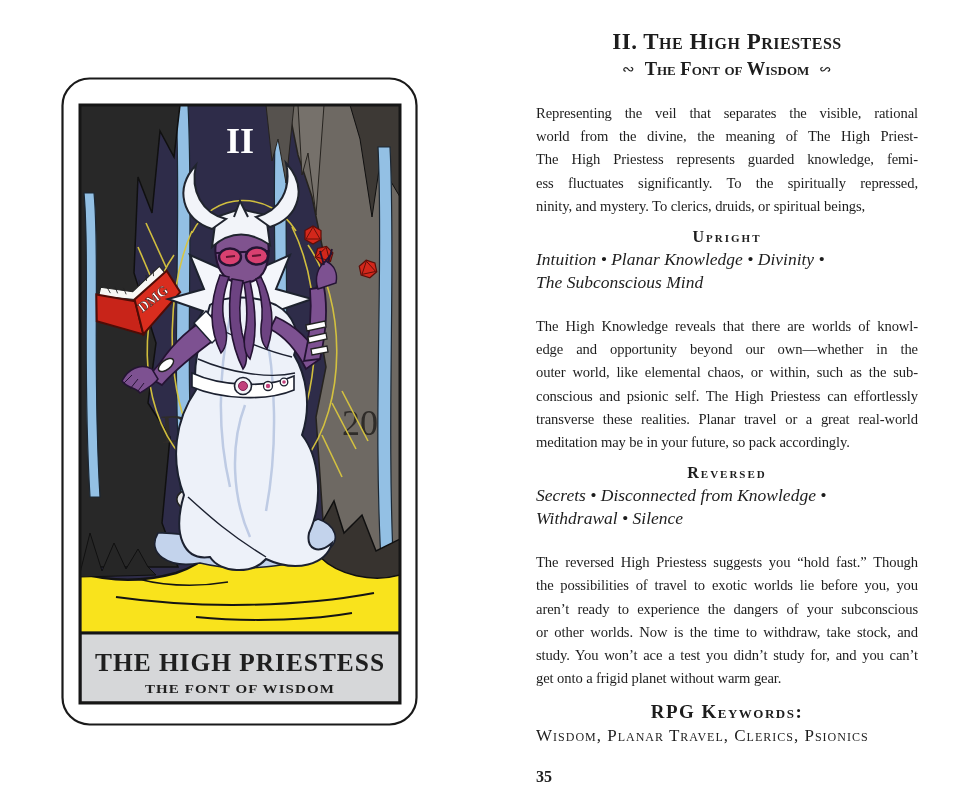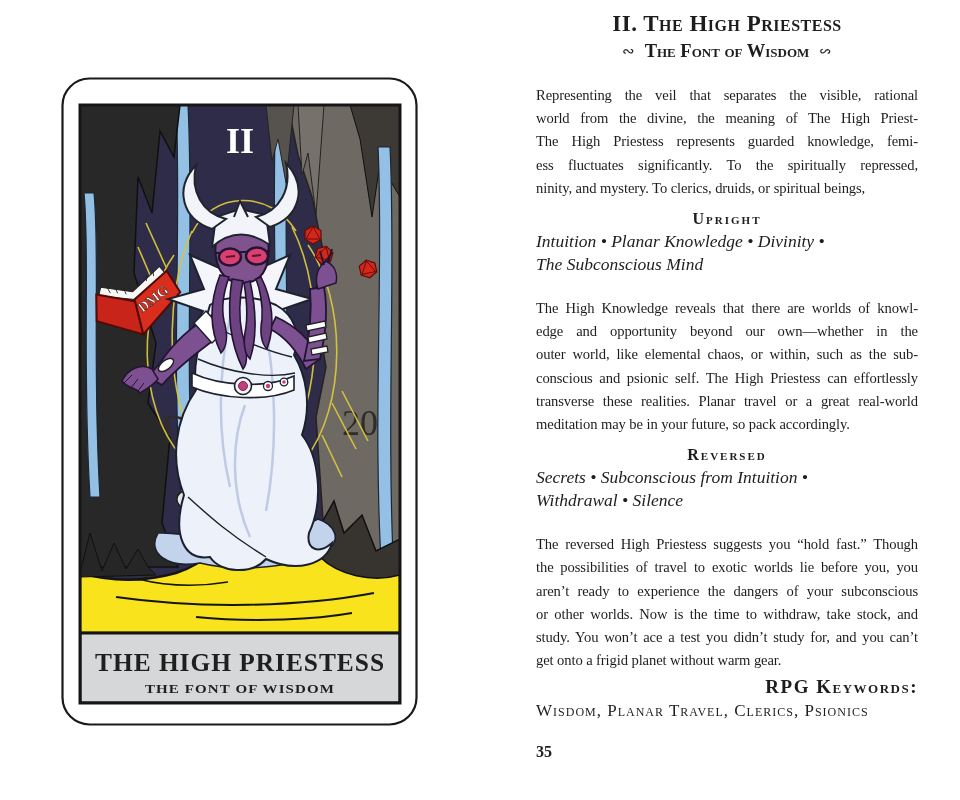--- a/index.html
+++ b/index.html
@@ -1,34 +1,34 @@
 <!DOCTYPE html>
 <html><head>
 <meta charset="utf-8">
 <style>
   html,body{margin:0;padding:0;}
   body{width:960px;height:800px;background:#ffffff;position:relative;overflow:hidden;
        font-family:"Liberation Serif", serif;}
   .card-wrap{position:absolute;left:61px;top:77px;width:357px;height:649px;}
   svg text{font-family:"Liberation Serif", serif;}
-  .right-page{position:absolute;left:536px;top:10px;width:382px;color:#1d1d1d;}
+  .right-page{position:absolute;left:536px;top:28px;width:382px;color:#1d1d1d;}
   .page-title{font-size:23px;font-weight:600;font-variant:small-caps;text-align:center;
               letter-spacing:.5px;margin:0;line-height:27px;}
   .subtitle-row{display:flex;justify-content:center;align-items:center;gap:10px;
                 margin-top:2px;font-size:18.5px;font-weight:600;font-variant:small-caps;line-height:24px;}
   .orn{font-size:15px;font-weight:400;}
   .flip{transform:scaleX(-1);display:inline-block;}
   .para{margin-top:21px;font-size:14.6px;line-height:23.2px;letter-spacing:-.1px;}
   .jline{text-align:justify;text-align-last:justify;}
   .para .jline:last-child{text-align-last:left;}
   .sec{font-size:16px;font-weight:600;font-variant:small-caps;letter-spacing:2px;
        text-align:center;margin:9px 0 0;line-height:20px;}
   .keywords{font-size:17.5px;font-style:italic;text-align:left;line-height:23px;margin-top:1px;}
   .rpg-heading{font-size:19px;font-weight:600;font-variant:small-caps;letter-spacing:1.5px;
-               text-align:right;margin:3px 0 0;line-height:23px;}
+               text-align:center;margin:10px 0 0;line-height:23px;}
   .rpg-keywords{font-size:17px;font-variant:small-caps;letter-spacing:1px;text-align:left;margin-top:3px;}
   .page-number{text-align:left;font-size:16px;font-weight:600;margin-top:22px;}
 </style>
 </head>
 <body>
 
 <div class="card-wrap">
 <svg width="357" height="649" viewBox="0 0 357 649">
   <rect x="1.5" y="1.5" width="354" height="646" rx="27" fill="#ffffff" stroke="#1a1a1a" stroke-width="2.2"></rect>
   <defs>
@@ -236,21 +236,21 @@
       <div class="jline">The High Knowledge reveals that there are worlds of knowl-</div>
       <div class="jline">edge and opportunity beyond our own—whether in the</div>
       <div class="jline">outer world, like elemental chaos, or within, such as the sub-</div>
       <div class="jline">conscious and psionic self. The High Priestess can effortlessly</div>
       <div class="jline">transverse these realities. Planar travel or a great real-world</div>
       <div class="jline">meditation may be in your future, so pack accordingly.</div>
     </div>
 
   <h2 class="sec">Reversed</h2>
   <div class="keywords">
-      <div>Secrets • Subconscious from Intuition •</div>
+      <div>Secrets • Disconnected from Knowledge •</div>
       <div>Withdrawal • Silence</div>
     </div>
   <div class="para">
       <div class="jline">The reversed High Priestess suggests you “hold fast.” Though</div>
       <div class="jline">the possibilities of travel to exotic worlds lie before you, you</div>
       <div class="jline">aren’t ready to experience the dangers of your subconscious</div>
       <div class="jline">or other worlds. Now is the time to withdraw, take stock, and</div>
       <div class="jline">study. You won’t ace a test you didn’t study for, and you can’t</div>
       <div class="jline">get onto a frigid planet without warm gear.</div>
     </div>

